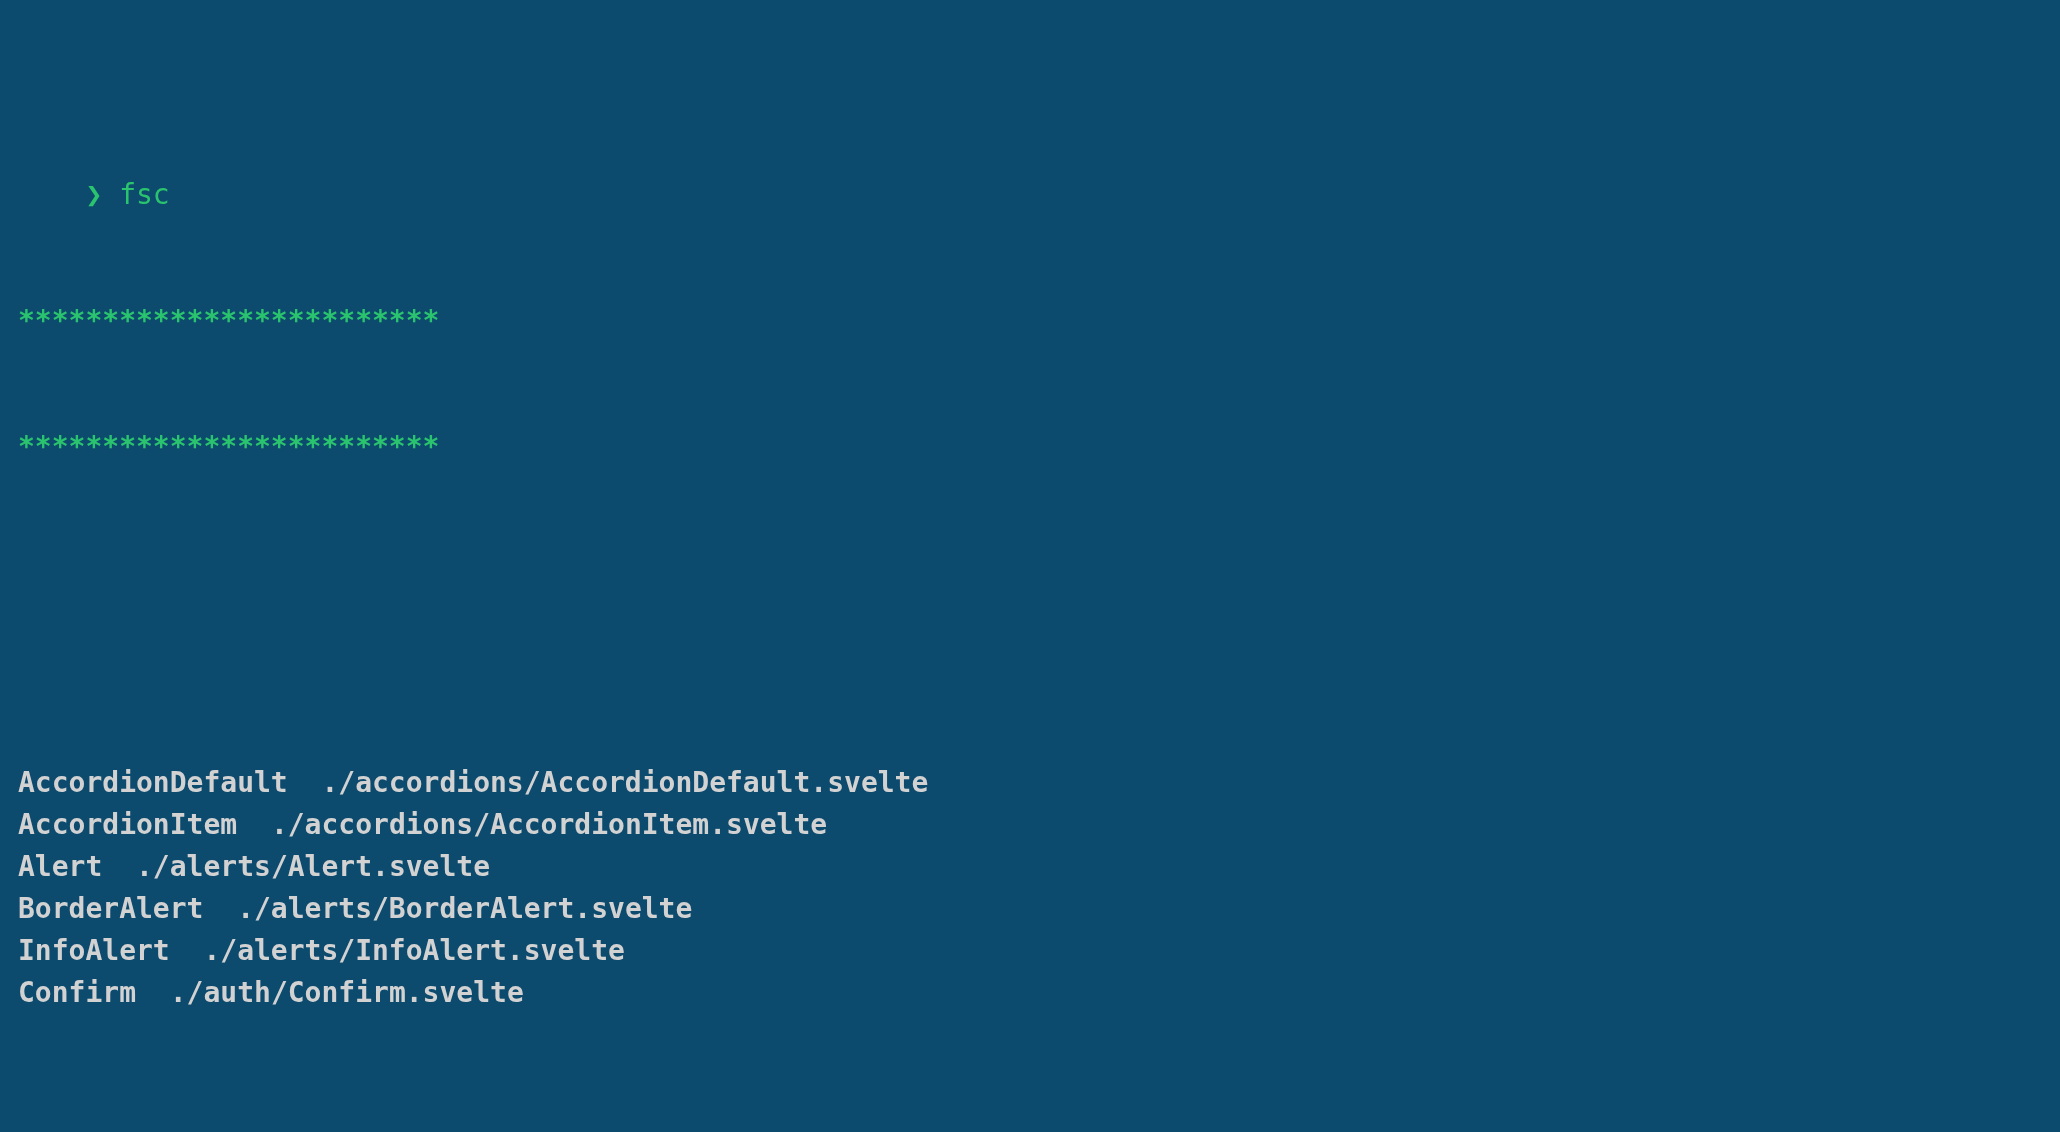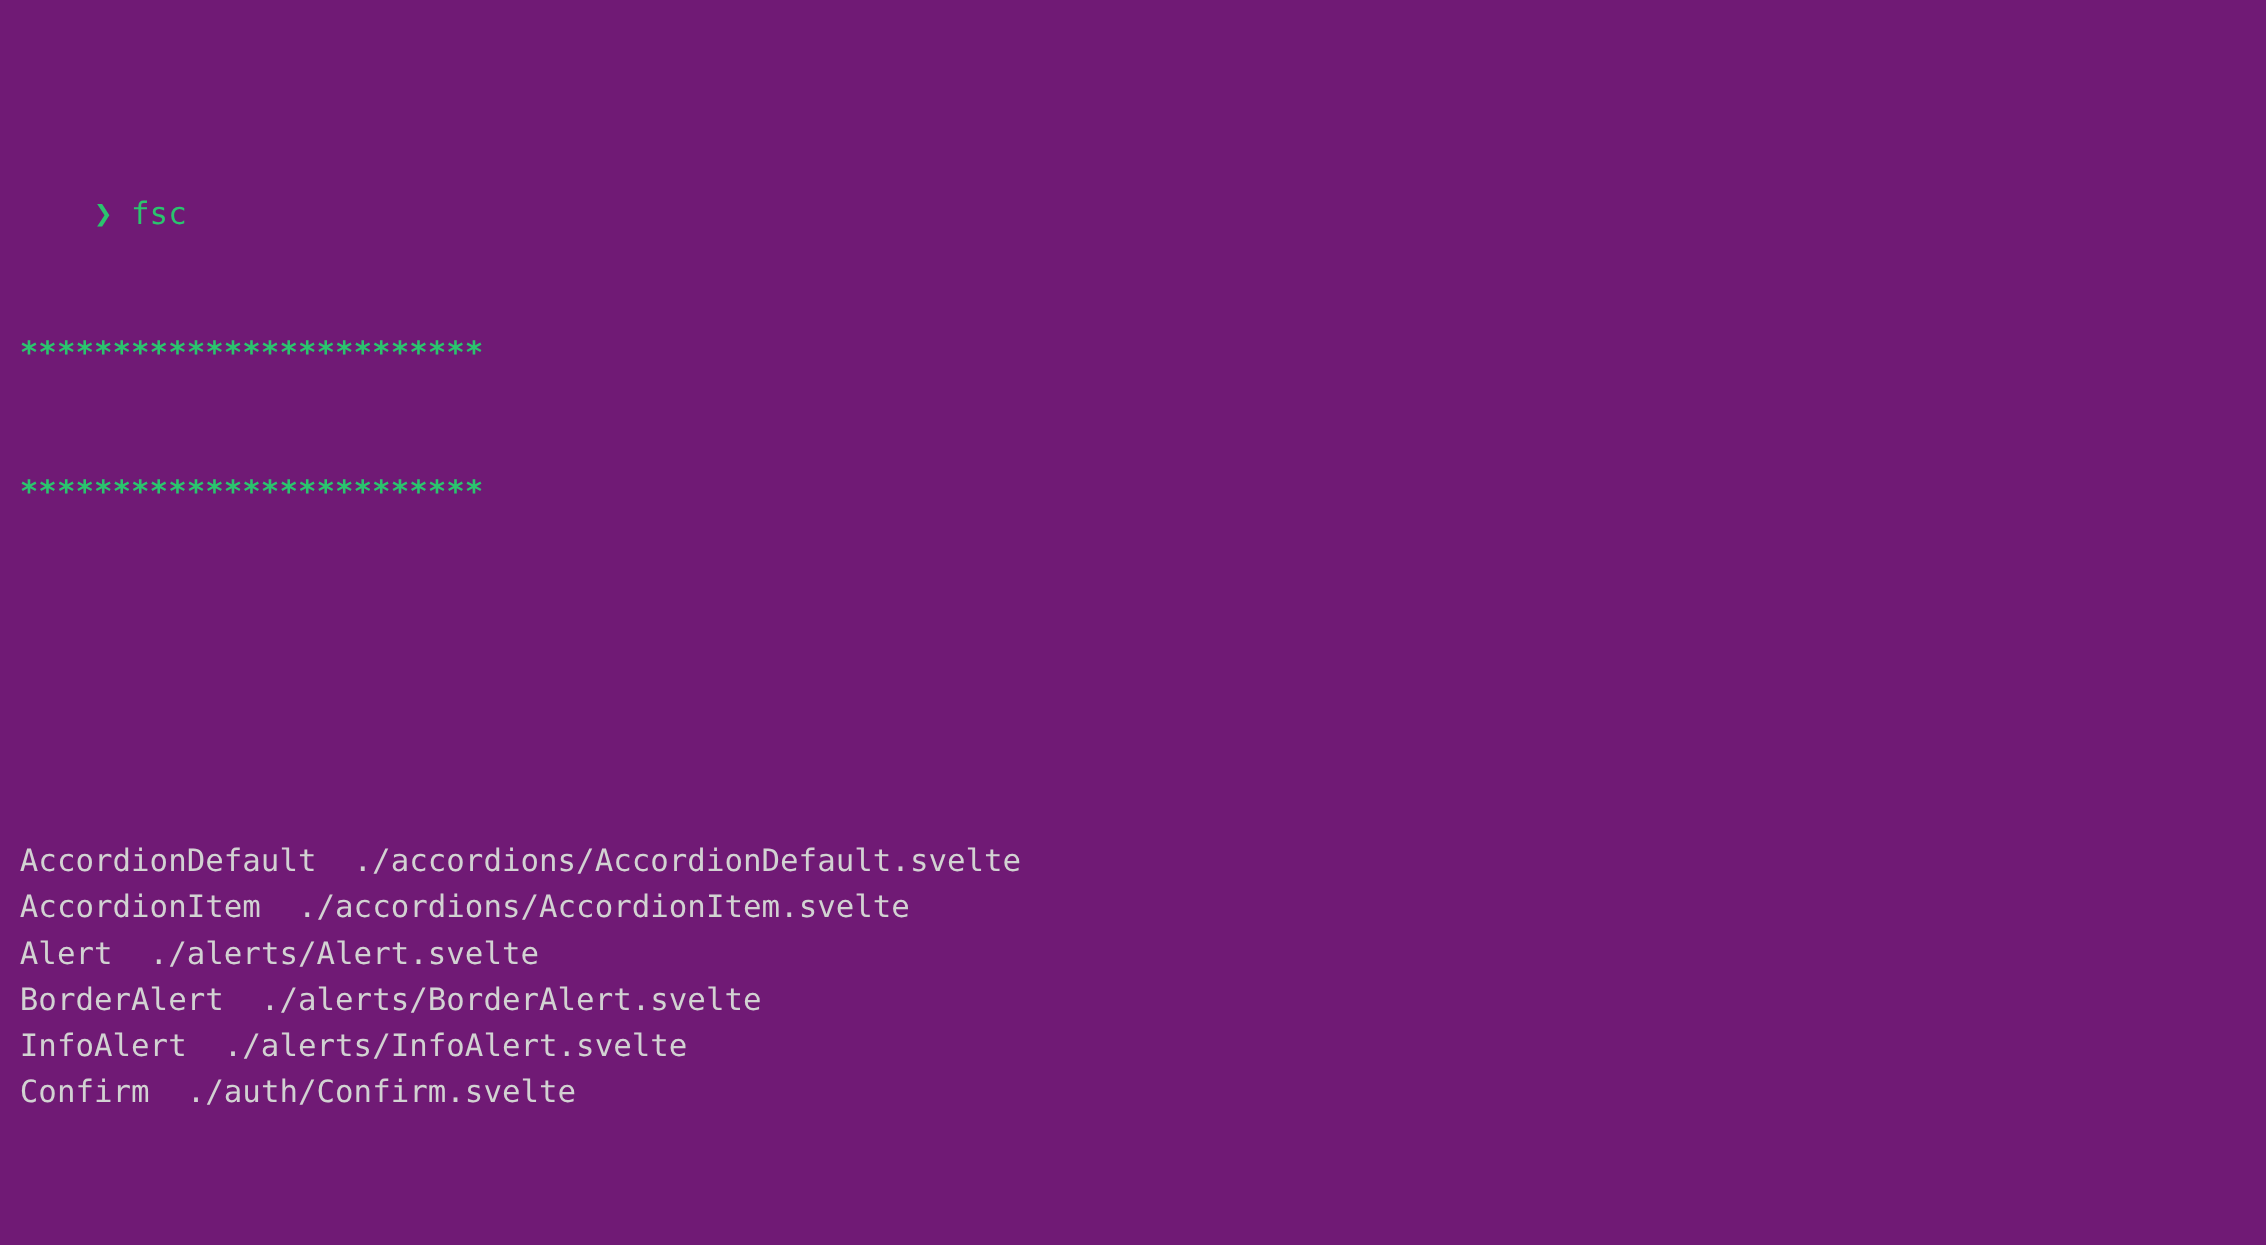--- a/index.html
+++ b/index.html
@@ -9,21 +9,21 @@
   }
   body {
     width: 2060px;
     height: 1132px;
     overflow: hidden;
     font-family: "DejaVu Sans Mono", "Liberation Mono", monospace;
   }
   #terminal {
     width: 2060px;
     height: 1132px;
-    background: #701a75;
+    background: #0c4a6e;
     box-sizing: border-box;
     padding: 6px 0 0 18px;
     font-size: 28px;
     line-height: 42px;
     letter-spacing: 0px;
     white-space: pre;
   }
   .line {
     white-space: pre;
     height: 42px;
@@ -40,20 +40,21 @@
   }
   .banner {
     color: #2bc46e;
     font-weight: 700;
   }
   .blank {
     height: 42px;
   }
   .entry {
     color: #d2d2d2;
+    font-weight: bold;
   }
   .entry .comp-name {
     color: #d2d2d2;
   }
   .entry .comp-path {
     color: #d2d2d2;
   }
 </style>
 </head>
 <body>

